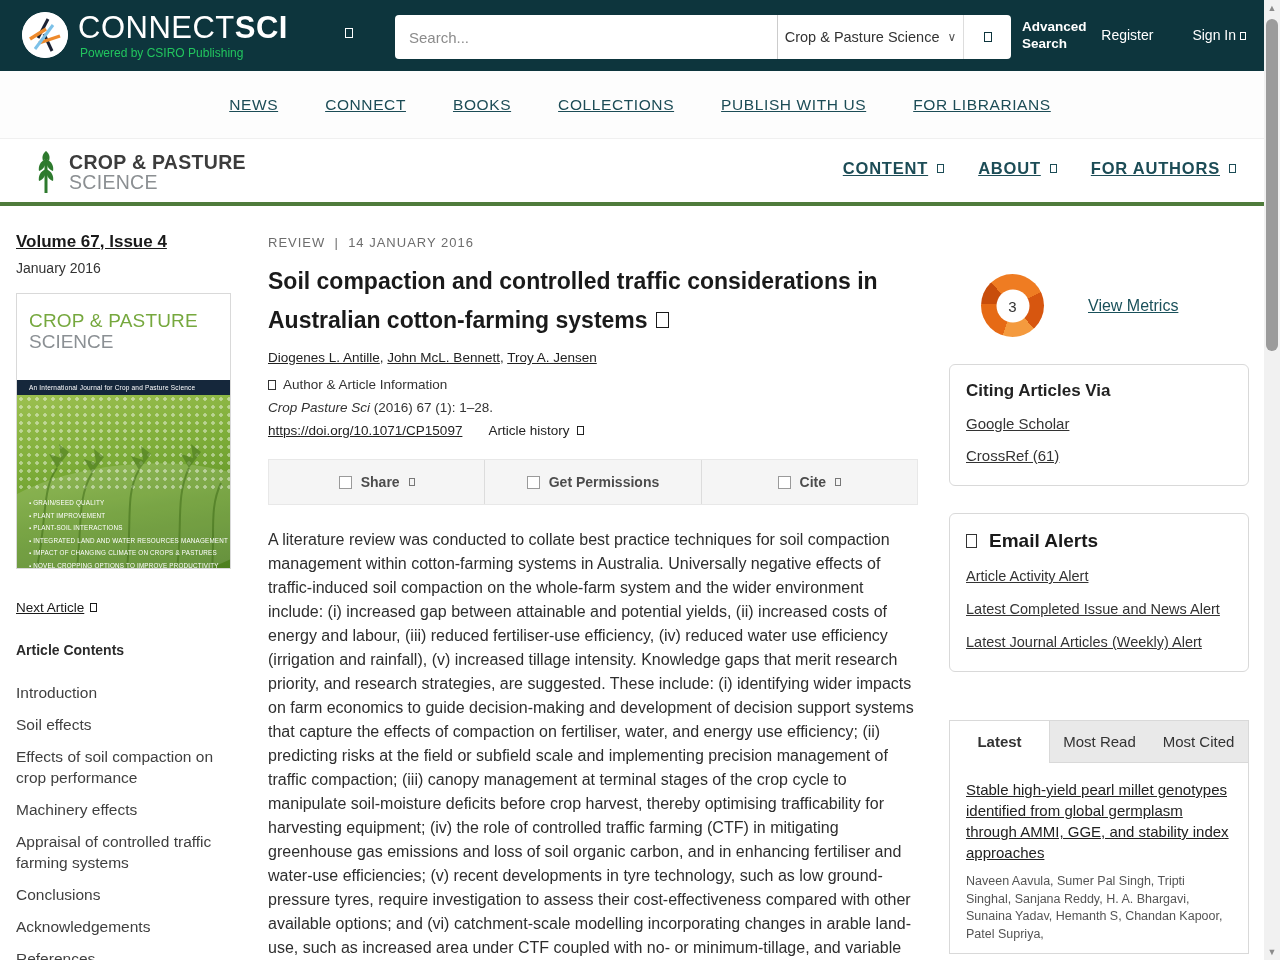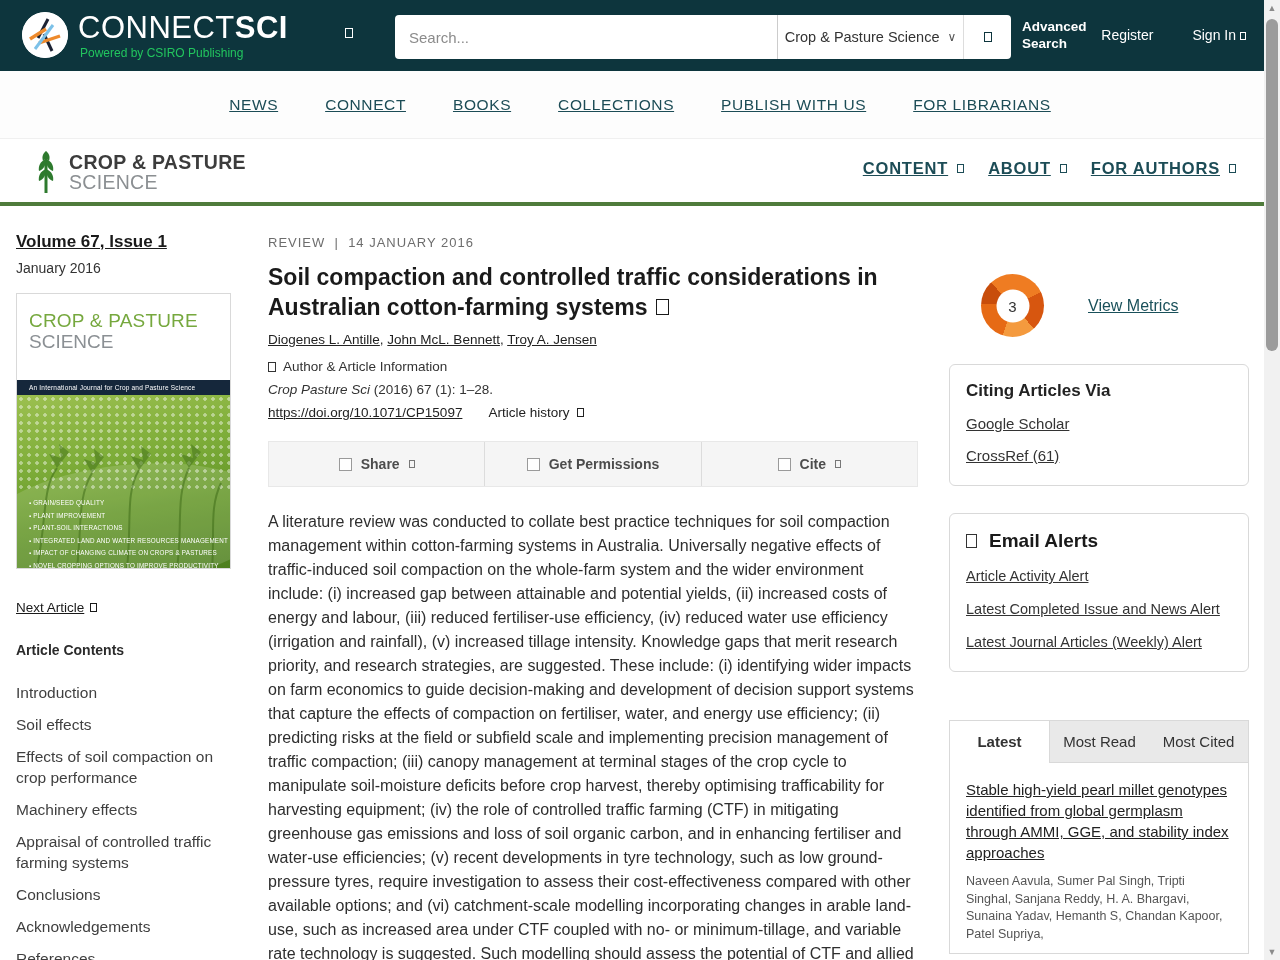--- a/index.html
+++ b/index.html
@@ -39,21 +39,21 @@
   .sitenav { position:absolute; top:71px; left:0; width:1280px; height:68px; background:#fdfdfd;
      display:flex; align-items:center; justify-content:center; gap:47px; border-bottom:1px solid #f0f0f0; }
   .sitenav a { color:#1c4c56; font-size:15.5px; letter-spacing:.6px; text-decoration:underline; }
 
   
   .jband { position:absolute; top:139px; left:0; width:1280px; height:67px; background:#fff; border-bottom:4px solid #4f7b3b; }
   .jlogo { position:absolute; left:33px; top:10px; display:flex; align-items:center; gap:10px; }
   .jname { line-height:20px; font-size:19.5px; letter-spacing:.3px; }
   .jname .l1 { color:#3c3c3c; font-weight:600; }
   .jname .l2 { color:#8b8f92; font-weight:400; }
-  .jmenu { position:absolute; right:44px; top:20px; display:flex; gap:24px; align-items:center; }
+  .jmenu { position:absolute; right:44px; top:20px; display:flex; gap:34px; align-items:center; }
   .jmenu .jitem { display:flex; align-items:center; gap:9px; color:#1c4c56; }
   .jmenu a { font-size:16.5px; font-weight:600; letter-spacing:.8px; text-decoration:underline; color:#1c4c56; }
   .jmenu .tofu { width:7px; height:9px; }
 
   
   .leftcol { position:absolute; left:16px; top:206px; width:216px; }
   .issue-title { display:inline-block; margin-top:26px; font-size:17px; font-weight:700; color:#1a1a1a; text-decoration:underline; }
   .issue-date { margin-top:8px; font-size:14px; color:#333; }
   .cover { margin-top:17px; width:215px; height:276px; border:1px solid #d9d9d9; display:flex; flex-direction:column; background:#fff; }
   .cover-top { height:86px; padding:16px 0 0 12px; background:#fff; line-height:21px; }
@@ -74,21 +74,21 @@
   .next-article a { text-decoration:underline; }
   .next-article .tofu { margin-left:6px; width:7px; height:9px; }
   .contents-title { margin-top:27px; font-size:14px; font-weight:700; color:#2b2b2b; }
   .contents-list { margin-top:24px; list-style:none; }
   .contents-list li { font-size:15.5px; color:#3f3f3f; line-height:21px; margin-bottom:11px; cursor:pointer; }
 
   
   .centercol { position:absolute; left:268px; top:206px; width:650px; }
   .kicker { margin-top:29px; font-size:13px; letter-spacing:1px; color:#6d6d6d; }
   .kicker .sep::before { content:"  |  "; white-space:pre; }
-  .art-title { margin-top:12px; font-size:23px; font-weight:700; color:#1a1a1a; line-height:30px; }
+  .art-title { margin-top:12px; font-size:23px; font-weight:700; color:#1a1a1a; line-height:39px; }
   .art-title .tofu-lg { margin-left:8px; color:#1a1a1a; }
   .authors { margin-top:10px; font-size:13.5px; color:#333; }
   .authors a { text-decoration:underline; color:#222; }
   .author:not(:last-child)::after { content:", "; }
   .authorinfo { margin-top:12px; font-size:13.5px; color:#333; display:flex; align-items:center; gap:7px; cursor:pointer; }
   .citation { margin-top:8px; font-size:13.5px; color:#333; }
   .citation .jtitle { font-style:italic; }
   .doirow { margin-top:8px; font-size:13.5px; color:#222; display:flex; align-items:center; gap:26px; }
   .doirow .doi { text-decoration:underline; }
   .doirow .hist { font-weight:400; display:flex; align-items:center; gap:8px; cursor:pointer; }
@@ -208,21 +208,21 @@
       <span class="tofu"></span>
     </span>
     <span class="jitem">
       <a href="#">FOR AUTHORS</a>
       <span class="tofu"></span>
     </span>
   </div>
 </div>
 
 <div class="leftcol">
-  <a href="#" class="issue-title">Volume 67, Issue 1</a>
+  <a href="#" class="issue-title">Volume 67, Issue 4</a>
   <div class="issue-date">January 2016</div>
 
   <div class="cover">
     <div class="cover-top">
       <div class="cover-t1">CROP &amp; PASTURE</div>
       <div class="cover-t2">SCIENCE</div>
     </div>
     <div class="cover-bar">An International Journal for Crop and Pasture Science</div>
     <div class="cover-art">
       <div class="cover-dots"></div>

